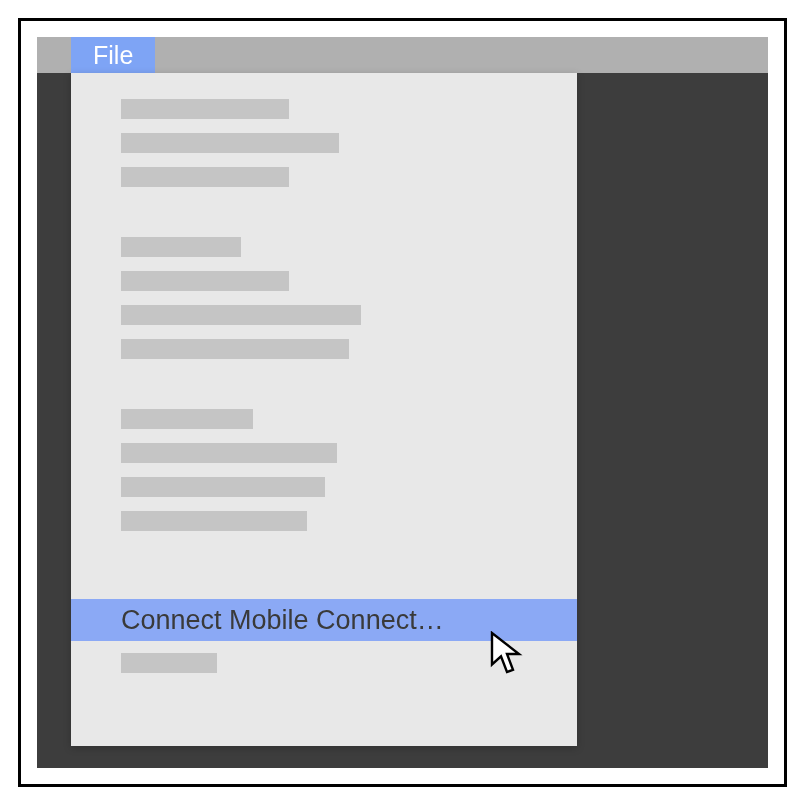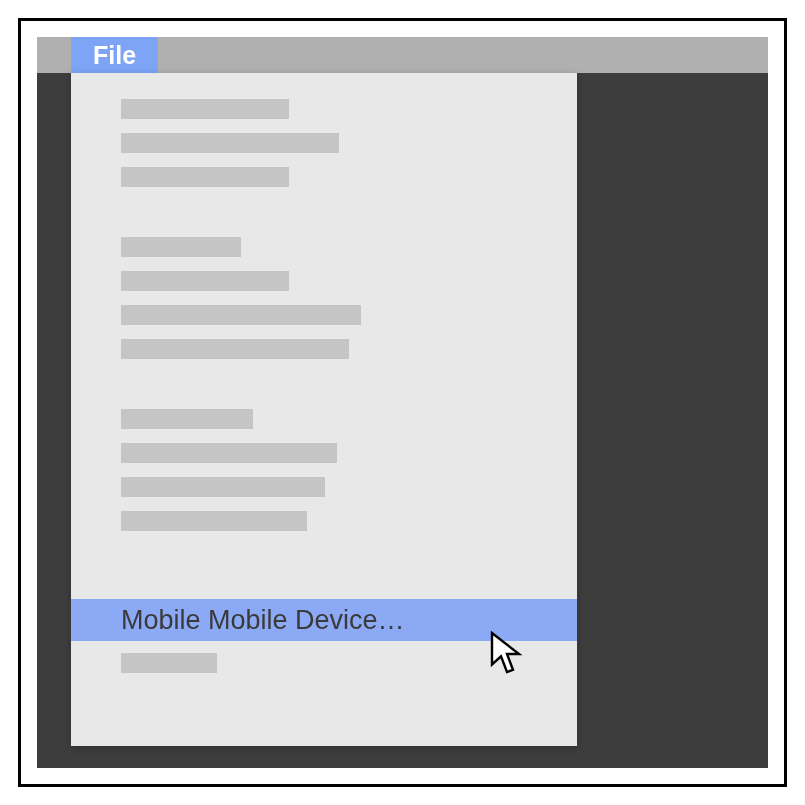--- a/index.html
+++ b/index.html
@@ -42,21 +42,21 @@
     }
     .menu-bar-item {
       position: absolute;
       top: 0;
       left: 34px;
       height: 36px;
       padding: 0 22px;
       background: #7ea4f5;
       color: #ffffff;
       font-size: 25px;
-      font-weight: 700;
+      font-weight: 400;
       display: flex;
       align-items: center;
       cursor: pointer;
     }
     .dropdown-menu {
       position: absolute;
       top: 36px;
       left: 34px;
       width: 506px;
       bottom: 22px;
@@ -125,21 +125,21 @@
       </div>
 
       <div class="menu-group later">
         <div class="placeholder-item" style="width:132px"></div>
         <div class="placeholder-item" style="width:216px"></div>
         <div class="placeholder-item" style="width:204px"></div>
         <div class="placeholder-item" style="width:186px"></div>
       </div>
 
       <div class="highlighted-item" style="top:526px">
-        <span>Mobile Mobile Device…</span>
+        <span>Connect Mobile Connect…</span>
       </div>
 
       <div class="menu-group last" style="position:absolute;top:574px;left:0;right:0;">
         <div class="placeholder-item" style="width:96px"></div>
       </div>
 
     </div>
 
     <div class="cursor-icon" style="top:594px;left:452px">
       <svg viewBox="0 0 24 30" width="36" height="46">

